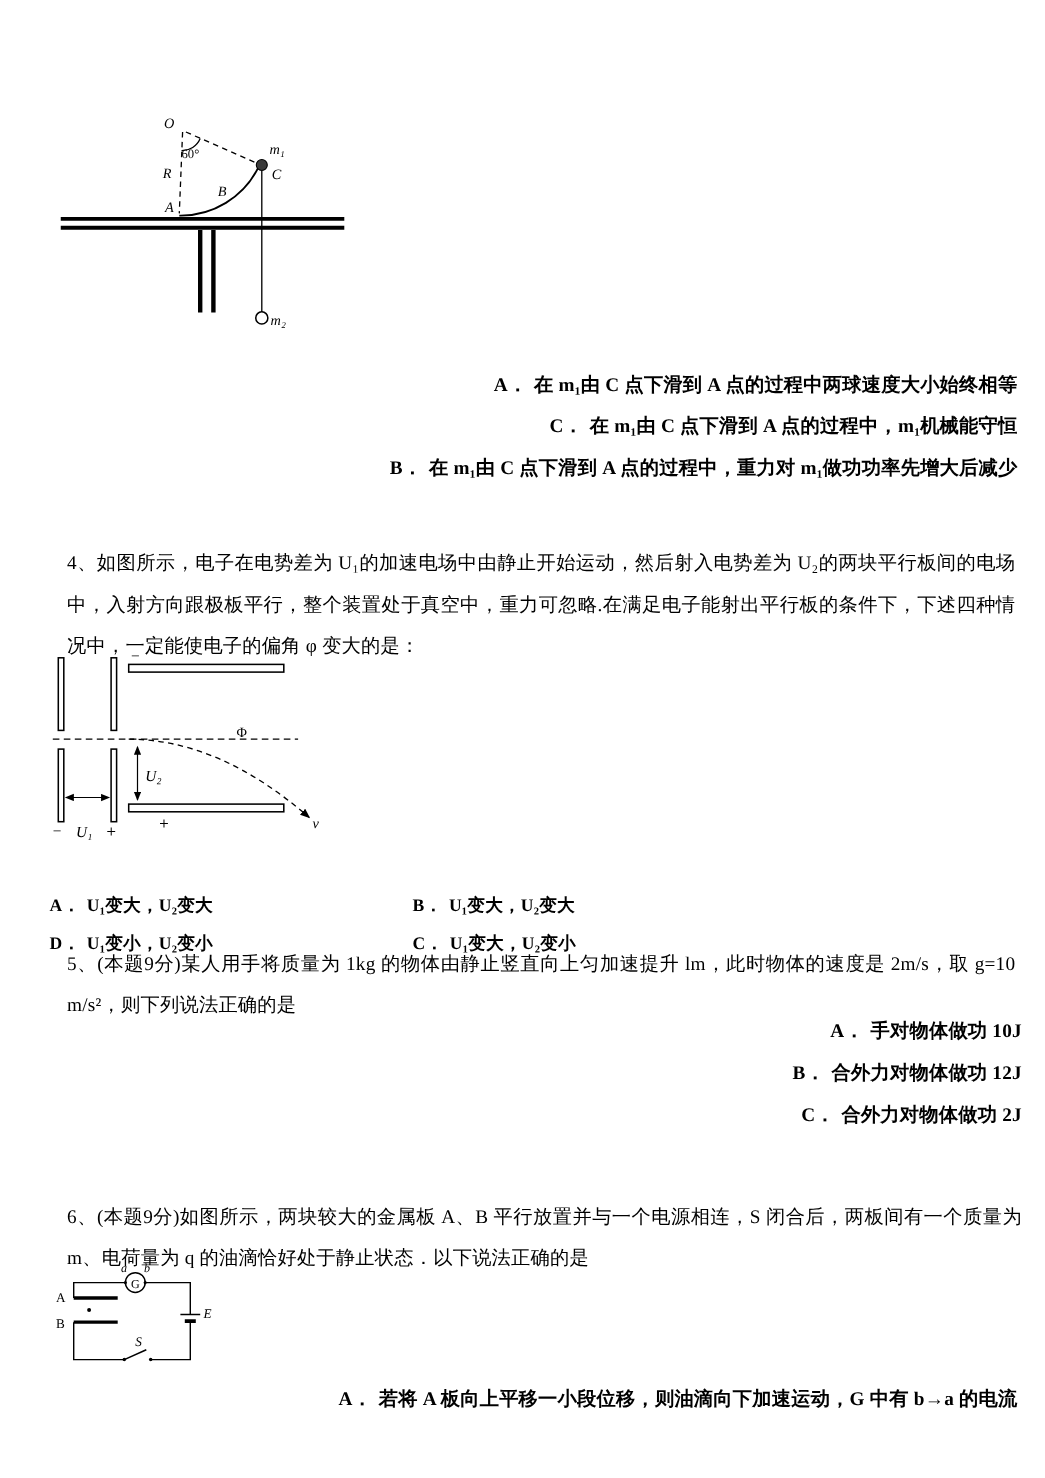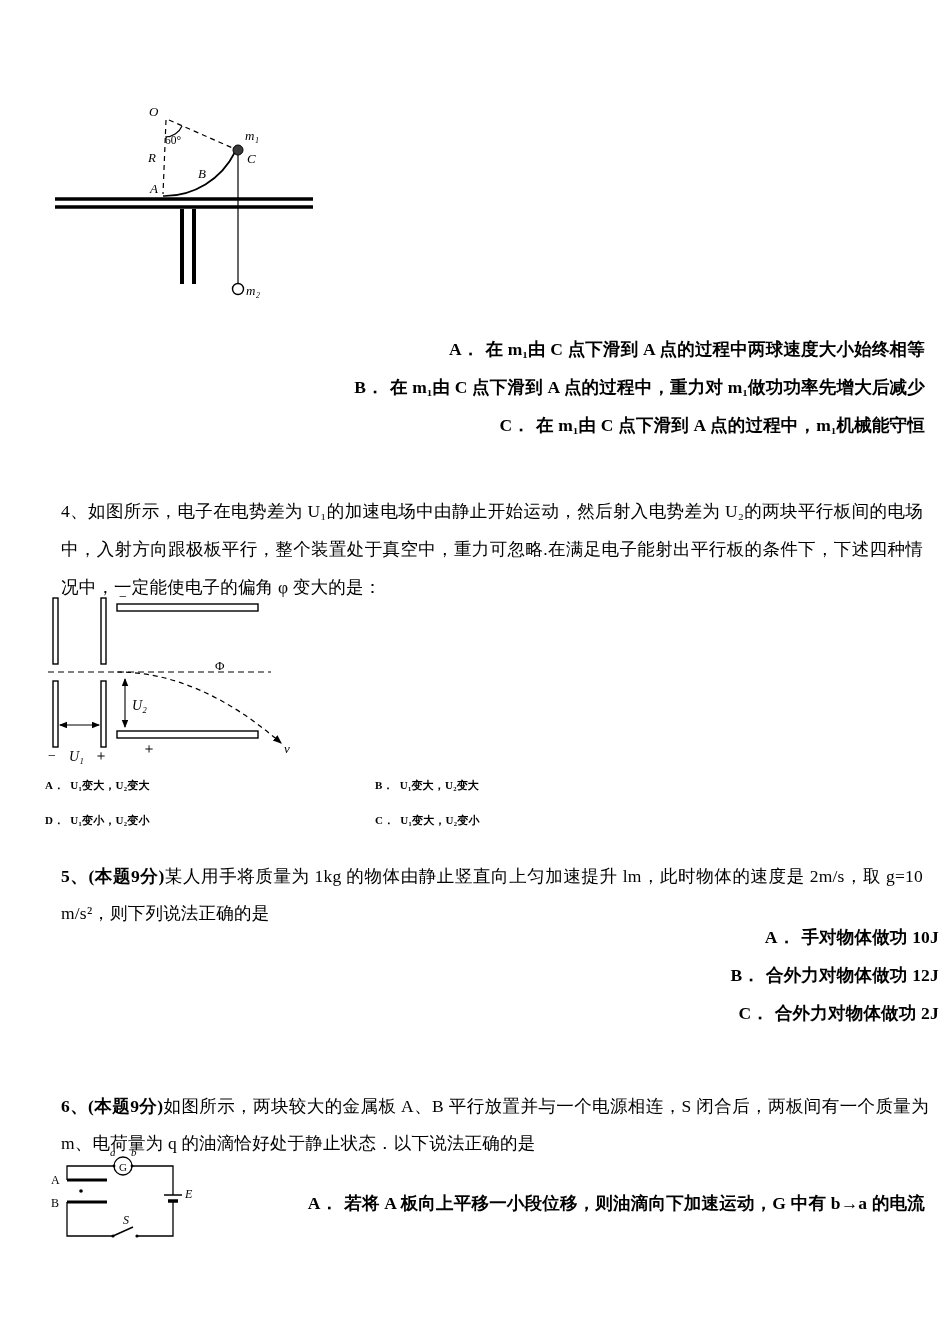--- a/index.html
+++ b/index.html
@@ -2,24 +2,24 @@
 <html><head>
 <meta charset="utf-8">
 <style>
   html,body{margin:0;padding:0;}
   body{width:950px;height:1344px;background:#ffffff;color:#000;
        font-family:"Liberation Serif","DejaVu Serif",serif;}
   .page{position:relative;width:950px;height:1344px;background:#fff;overflow:hidden;}
   .abs{position:absolute;}
   .stem{margin:16px;font-size:17.5px;line-height:38px;text-align:justify;letter-spacing:.2px;}
   .qnum{font-weight:400;}
-  .qnum-bold{font-weight:700;}
+  .qnum-bold{font-weight:400;}
   .opt-line{font-size:17.5px;line-height:38px;font-weight:700;letter-spacing:.2px;white-space:nowrap;text-align:right;}
   .olabel{padding-right:6px;}
-  .optgrid{display:grid;grid-template-columns:330px 1fr;font-size:11px;line-height:35px;font-weight:700;letter-spacing:.2px;}
+  .optgrid{display:grid;grid-template-columns:330px 1fr;font-size:16px;line-height:35px;font-weight:700;letter-spacing:.2px;margin-top:38px;}
   figure{margin:0;}
   svg text{font-family:"Liberation Serif","DejaVu Serif",serif;fill:#000;}
 </style>
 </head>
 <body>
 
 <div class="page">
 
   <figure class="abs" style="top:92px;left:55px;">
     <svg width="300" height="215" viewBox="0 0 300 215">
@@ -46,22 +46,22 @@
         <text x="143" y="86">B</text>
         <text x="192" y="71">C</text>
         <text x="190" y="48">m₁</text>
         <text x="191" y="203">m₂</text>
       </g>
     </svg>
   </figure>
 
   <div class="abs" style="top:330px;left:45px;width:880px;">
     <div class="opt-line"><span class="olabel">A．</span><span>在 m₁由 C 点下滑到 A 点的过程中两球速度大小始终相等</span></div>
+    <div class="opt-line"><span class="olabel">C．</span><span>在 m₁由 C 点下滑到 A 点的过程中，m₁机械能守恒</span></div>
     <div class="opt-line"><span class="olabel">B．</span><span>在 m₁由 C 点下滑到 A 点的过程中，重力对 m₁做功功率先增大后减少</span></div>
-    <div class="opt-line"><span class="olabel">C．</span><span>在 m₁由 C 点下滑到 A 点的过程中，m₁机械能守恒</span></div>
   </div>
 
   <p class="stem abs" style="top:476px;left:45px;width:862px;"><span class="qnum">4、</span><span>如图所示，电子在电势差为 U₁的加速电场中由静止开始运动，然后射入电势差为 U₂的两块平行板间的电场中，入射方向跟极板平行，整个装置处于真空中，重力可忽略.在满足电子能射出平行板的条件下，下述四种情况中，一定能使电子的偏角 φ 变大的是：</span></p>
 
   <figure class="abs" style="top:592px;left:45px;">
     <svg width="280" height="172" viewBox="0 0 280 172">
       <defs>
         <marker id="arw" markerWidth="9" markerHeight="8" refX="6.5" refY="3" orient="auto-start-reverse">
           <path d="M0,0 L7.5,3 L0,6 Z" fill="#000"></path>
         </marker>
@@ -95,21 +95,21 @@
 
   <div class="optgrid abs" style="top:768px;left:45px;width:720px;">
     <div><span class="olabel">A．</span><span>U₁变大，U₂变大</span></div>
     <div><span class="olabel">B．</span><span>U₁变大，U₂变大</span></div>
     <div><span class="olabel">D．</span><span>U₁变小，U₂变小</span></div>
     <div><span class="olabel">C．</span><span>U₁变大，U₂变小</span></div>
   </div>
 
   <p class="stem abs" style="top:842px;left:45px;width:862px;line-height:37px;"><span class="qnum qnum-bold">5、(本题9分)</span><span>某人用手将质量为 1kg 的物体由静止竖直向上匀加速提升 lm，此时物体的速度是 2m/s，取 g=10 m/s²，则下列说法正确的是</span></p>
 
-  <div class="abs" style="top:918px;left:59px;width:880px;">
+  <div class="abs" style="top:918px;left:49px;width:880px;">
     <div class="opt-line"><span class="olabel">A．</span><span>手对物体做功 10J</span></div>
     <div class="opt-line"><span class="olabel">B．</span><span>合外力对物体做功 12J</span></div>
     <div class="opt-line"><span class="olabel">C．</span><span>合外力对物体做功 2J</span></div>
   </div>
 
   <p class="stem abs" style="top:1072px;left:45px;width:868px;line-height:37px;"><span class="qnum qnum-bold">6、(本题9分)</span><span>如图所示，两块较大的金属板 A、B 平行放置并与一个电源相连，S 闭合后，两板间有一个质量为 m、电荷量为 q 的油滴恰好处于静止状态．以下说法正确的是</span></p>
 
   <figure class="abs" style="top:1148px;left:45px;">
     <svg width="170" height="100" viewBox="0 0 170 100">
       <g stroke="#000" fill="none" stroke-width="1.3">
@@ -134,17 +134,17 @@
         <text x="86" y="8" font-size="11" font-style="italic">b</text>
         <text x="78" y="22.5" font-size="11" text-anchor="middle">G</text>
         <text x="6" y="36">A</text>
         <text x="6" y="59">B</text>
         <text x="140" y="50" font-style="italic">E</text>
         <text x="78" y="76" font-style="italic">S</text>
       </g>
     </svg>
   </figure>
 
-  <div class="abs" style="top:1184px;left:45px;width:880px;">
+  <div class="abs" style="top:1252px;left:45px;width:880px;">
     <div class="opt-line"><span class="olabel">A．</span><span>若将 A 板向上平移一小段位移，则油滴向下加速运动，G 中有 b→a 的电流</span></div>
   </div>
 
 </div>
 
 </body></html>

